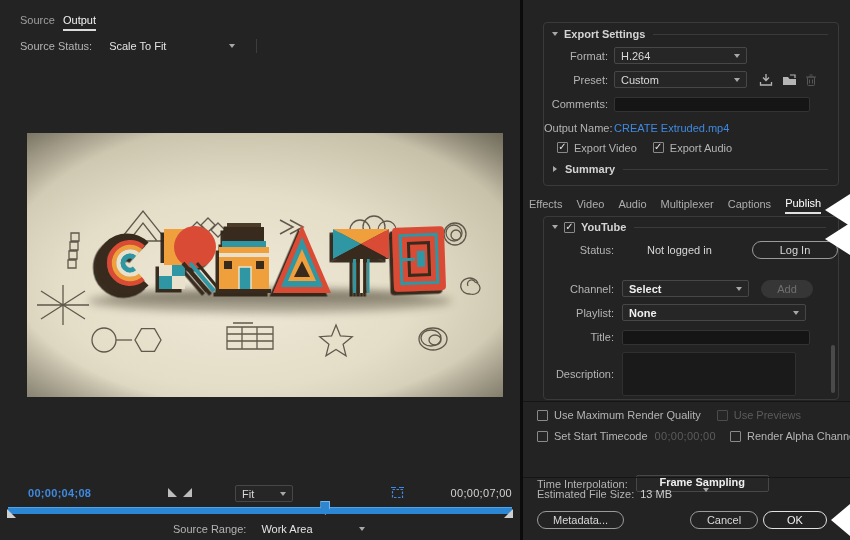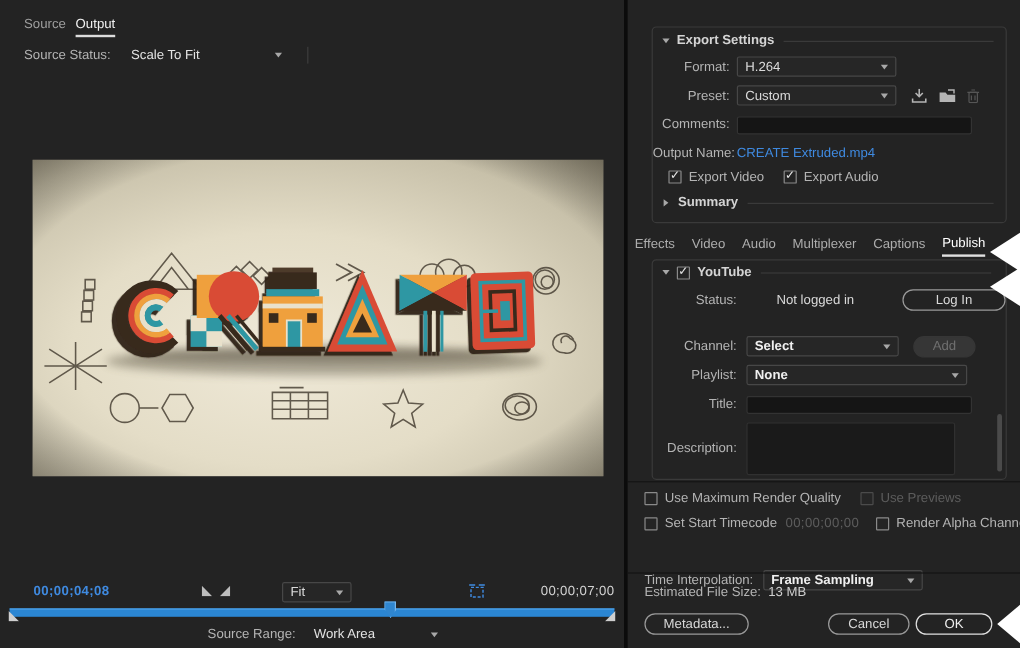--- a/index.html
+++ b/index.html
@@ -341,21 +341,21 @@
     </div>
     <div class="row" style="position:absolute;left:14px;top:429px;height:14px;">
       <span class="cb"></span>
       <span class="lbl">Set Start Timecode</span>
       <span class="dim" style="margin-left:7px;letter-spacing:.3px;">00;00;00;00</span>
       <span class="cb" style="margin-left:14px;"></span>
       <span class="lbl">Render Alpha Channel Only</span>
     </div>
     <div class="row" style="position:absolute;left:14px;top:450px;height:17px;margin-top:25px;">
       <span class="lbl">Time Interpolation:</span>
-      <div class="dd" style="width:133px;margin-left:8px;">
+      <div class="dd" style="width:133px;margin-left:8px;flex-direction:column;">
         <span style="color:#efefef;font-weight:bold;">Frame Sampling</span>
         <span class="caret-down"></span>
       </div>
     </div>
 
     <div class="abs" style="left:0;right:0;top:477px;height:1px;background:#151515;"></div>
 
     <div class="row" style="position:absolute;left:14px;top:487px;height:14px;">
       <span class="lbl">Estimated File Size:</span>
       <span style="margin-left:6px;color:#cfcfcf;">13 MB</span>

